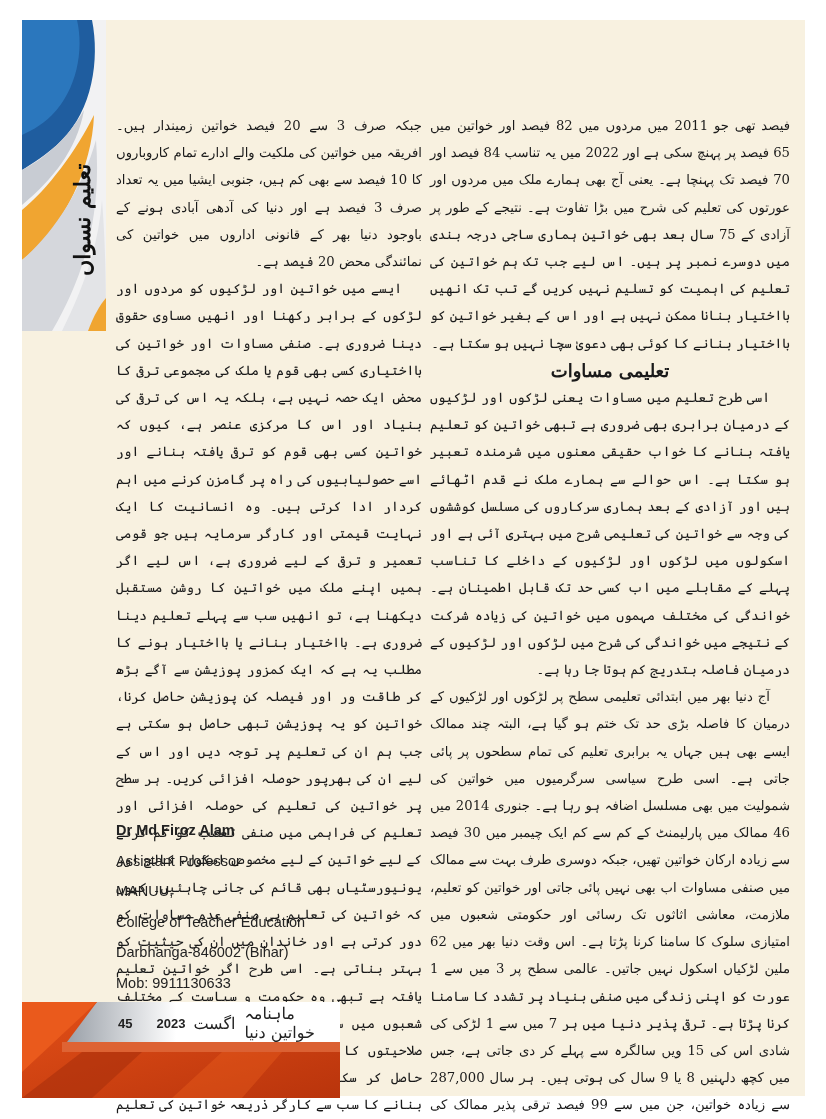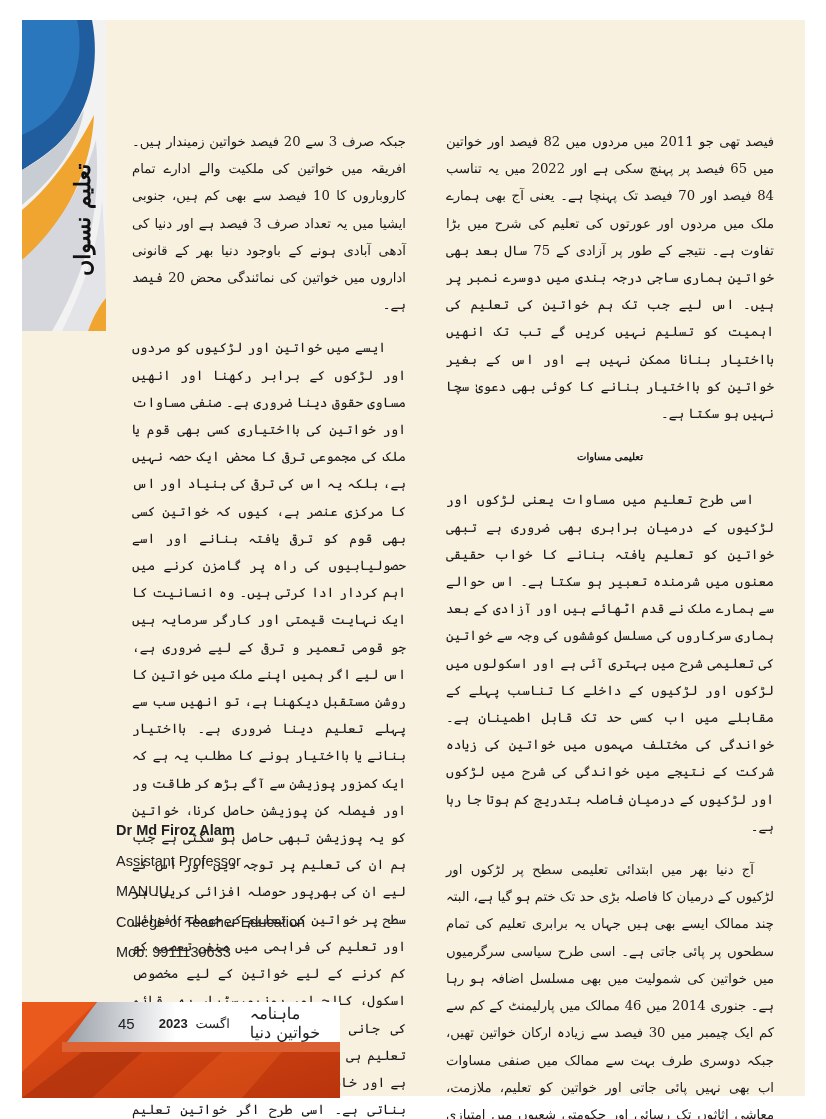--- a/index.html
+++ b/index.html
@@ -21,45 +21,45 @@
       writing-mode: vertical-rl; font-size: 22px; font-weight: bold; color: #111;
       direction: rtl; text-align: center; line-height: 40px; letter-spacing: -1px;
       transform: rotate(180deg);
       font-family: "DejaVu Serif", serif;
     }
     .col {
       position: absolute; direction: rtl; text-align: justify; color: #1a1a1a;
       font-family: "DejaVu Serif", serif; font-size: 13.2px; line-height: 27.2px;
       text-align-last: right;
     }
-    .col p { margin: 16px; }
+    .col p { margin: 0; }
     .col .indent { text-indent: 20px; }
     .col-right { left: 430px; top: 112px; width: 360px; }
     .col-left { left: 116px; top: 112px; width: 306px; }
     .sub-heading {
-      text-align: right; text-align-last: center !important; font-weight: bold; font-size: 10px;
+      text-align: right; text-align-last: center !important; font-weight: bold; font-size: 18px;
     }
     .author {
       position: absolute; left: 116px; top: 815px; width: 300px;
       font-family: "Liberation Sans", sans-serif; font-size: 14.5px; color: #222;
       line-height: 30.5px; direction: ltr; text-align: left;
     }
     .author div { white-space: nowrap; }
     .author .name { font-weight: bold; }
     .footer {
       position: absolute; left: 22px; top: 1002px; width: 318px; height: 96px; overflow: hidden;
     }
     .footer svg { position: absolute; left: 0; top: 0; }
     .footer-text {
       position: absolute; left: 96px; top: 8px; height: 26px; width: 220px;
       display: flex; align-items: center; direction: ltr; font-family: "Liberation Sans", sans-serif;
     }
-    .footer-text .page-no { font-weight: normal; font-size: 15px; color: #222; margin-right: 24px; }
+    .footer-text .page-no { font-weight: bold; font-size: 13px; color: #222; margin-right: 24px; }
     .footer-text .year { font-weight: bold; font-size: 13px; color: #222; margin-right: 8px; }
-    .footer-text .month { font-size: 13px; color: #222; margin-right: 20px; font-family: "DejaVu Serif", serif; }
+    .footer-text .month { font-size: 16px; color: #222; margin-right: 9px; font-family: "DejaVu Serif", serif; }
     .footer-text .mag { font-size: 16px; color: #222; font-family: "DejaVu Serif", serif; }
   </style>
 </head>
 <body>
 
 <div class="page"></div>
 
 <div class="ribbon">
   <svg width="84" height="311" viewBox="0 0 84 311">
     <rect width="84" height="311" fill="#f2f2f3"></rect>
@@ -85,20 +85,21 @@
   <p>جبکہ صرف 3 سے 20 فیصد خواتین زمیندار ہیں۔ افریقہ میں خواتین کی ملکیت والے ادارے تمام کاروباروں کا 10 فیصد سے بھی کم ہیں، جنوبی ایشیا میں یہ تعداد صرف 3 فیصد ہے اور دنیا کی آدھی آبادی ہونے کے باوجود دنیا بھر کے قانونی اداروں میں خواتین کی نمائندگی محض 20 فیصد ہے۔</p>
   <p class="indent">ایسے میں خواتین اور لڑکیوں کو مردوں اور لڑکوں کے برابر رکھنا اور انھیں مساوی حقوق دینا ضروری ہے۔ صنفی مساوات اور خواتین کی بااختیاری کسی بھی قوم یا ملک کی مجموعی ترقی کا محض ایک حصہ نہیں ہے، بلکہ یہ اس کی ترقی کی بنیاد اور اس کا مرکزی عنصر ہے، کیوں کہ خواتین کسی بھی قوم کو ترقی یافتہ بنانے اور اسے حصولیابیوں کی راہ پر گامزن کرنے میں اہم کردار ادا کرتی ہیں۔ وہ انسانیت کا ایک نہایت قیمتی اور کارگر سرمایہ ہیں جو قومی تعمیر و ترقی کے لیے ضروری ہے، اس لیے اگر ہمیں اپنے ملک میں خواتین کا روشن مستقبل دیکھنا ہے، تو انھیں سب سے پہلے تعلیم دینا ضروری ہے۔ بااختیار بنانے یا بااختیار ہونے کا مطلب یہ ہے کہ ایک کمزور پوزیشن سے آگے بڑھ کر طاقت ور اور فیصلہ کن پوزیشن حاصل کرنا، خواتین کو یہ پوزیشن تبھی حاصل ہو سکتی ہے جب ہم ان کی تعلیم پر توجہ دیں اور اس کے لیے ان کی بھرپور حوصلہ افزائی کریں۔ ہر سطح پر خواتین کی تعلیم کی حوصلہ افزائی اور تعلیم کی فراہمی میں صنفی تعصب کو کم کرنے کے لیے خواتین کے لیے مخصوص اسکول، کالج اور یونیورسٹیاں بھی قائم کی جانی چاہئیں۔ کیوں کہ خواتین کی تعلیم ہی صنفی عدم مساوات کو دور کرتی ہے اور خاندان میں ان کی حیثیت کو بہتر بناتی ہے۔ اسی طرح اگر خواتین تعلیم یافتہ ہے تبھی وہ حکومت و سیاست کے مختلف شعبوں میں سرگرم حصہ لے سکتی ہے اور اپنی صلاحیتوں کا استعمال کر کے بھرپور کامیابی حاصل کر سکتی ہے۔ گویا خواتین کو بااختیار بنانے کا سب سے کارگر ذریعہ خواتین کی تعلیم کا اہتمام ہے اور خواتین کی تعلیم کے ضمن میں لڑکوں اور لڑکیوں کے درمیان مساوات قائم کرنا ضروری ہے۔ لڑکیوں کو ابتدا سے لے کر اعلیٰ سطح تک کی تعلیم بلا کسی تفریق کے دینے کی ضرورت ہے، تبھی انھیں بااختیار بنانے کا خواب شرمندہ تعبیر ہو سکتا ہے۔</p>
 
 </div>
 
 <div class="author">
   <div class="name">Dr  Md Firoz Alam</div>
   <div>Assistant Professor</div>
   <div>MANUU,</div>
   <div>College of Teacher Education</div>
+  <div>Darbhanga-846002 (Bihar)</div>
   <div>Mob: 9911130633</div>
 </div>
 
 <div class="footer">
   <svg width="318" height="96" viewBox="0 0 318 96">
     <defs>
       <linearGradient id="fg1" x1="0" y1="0" x2="1" y2="1">
         <stop offset="0" stop-color="#e24f17"></stop>
         <stop offset="1" stop-color="#b9340c"></stop>
       </linearGradient>

